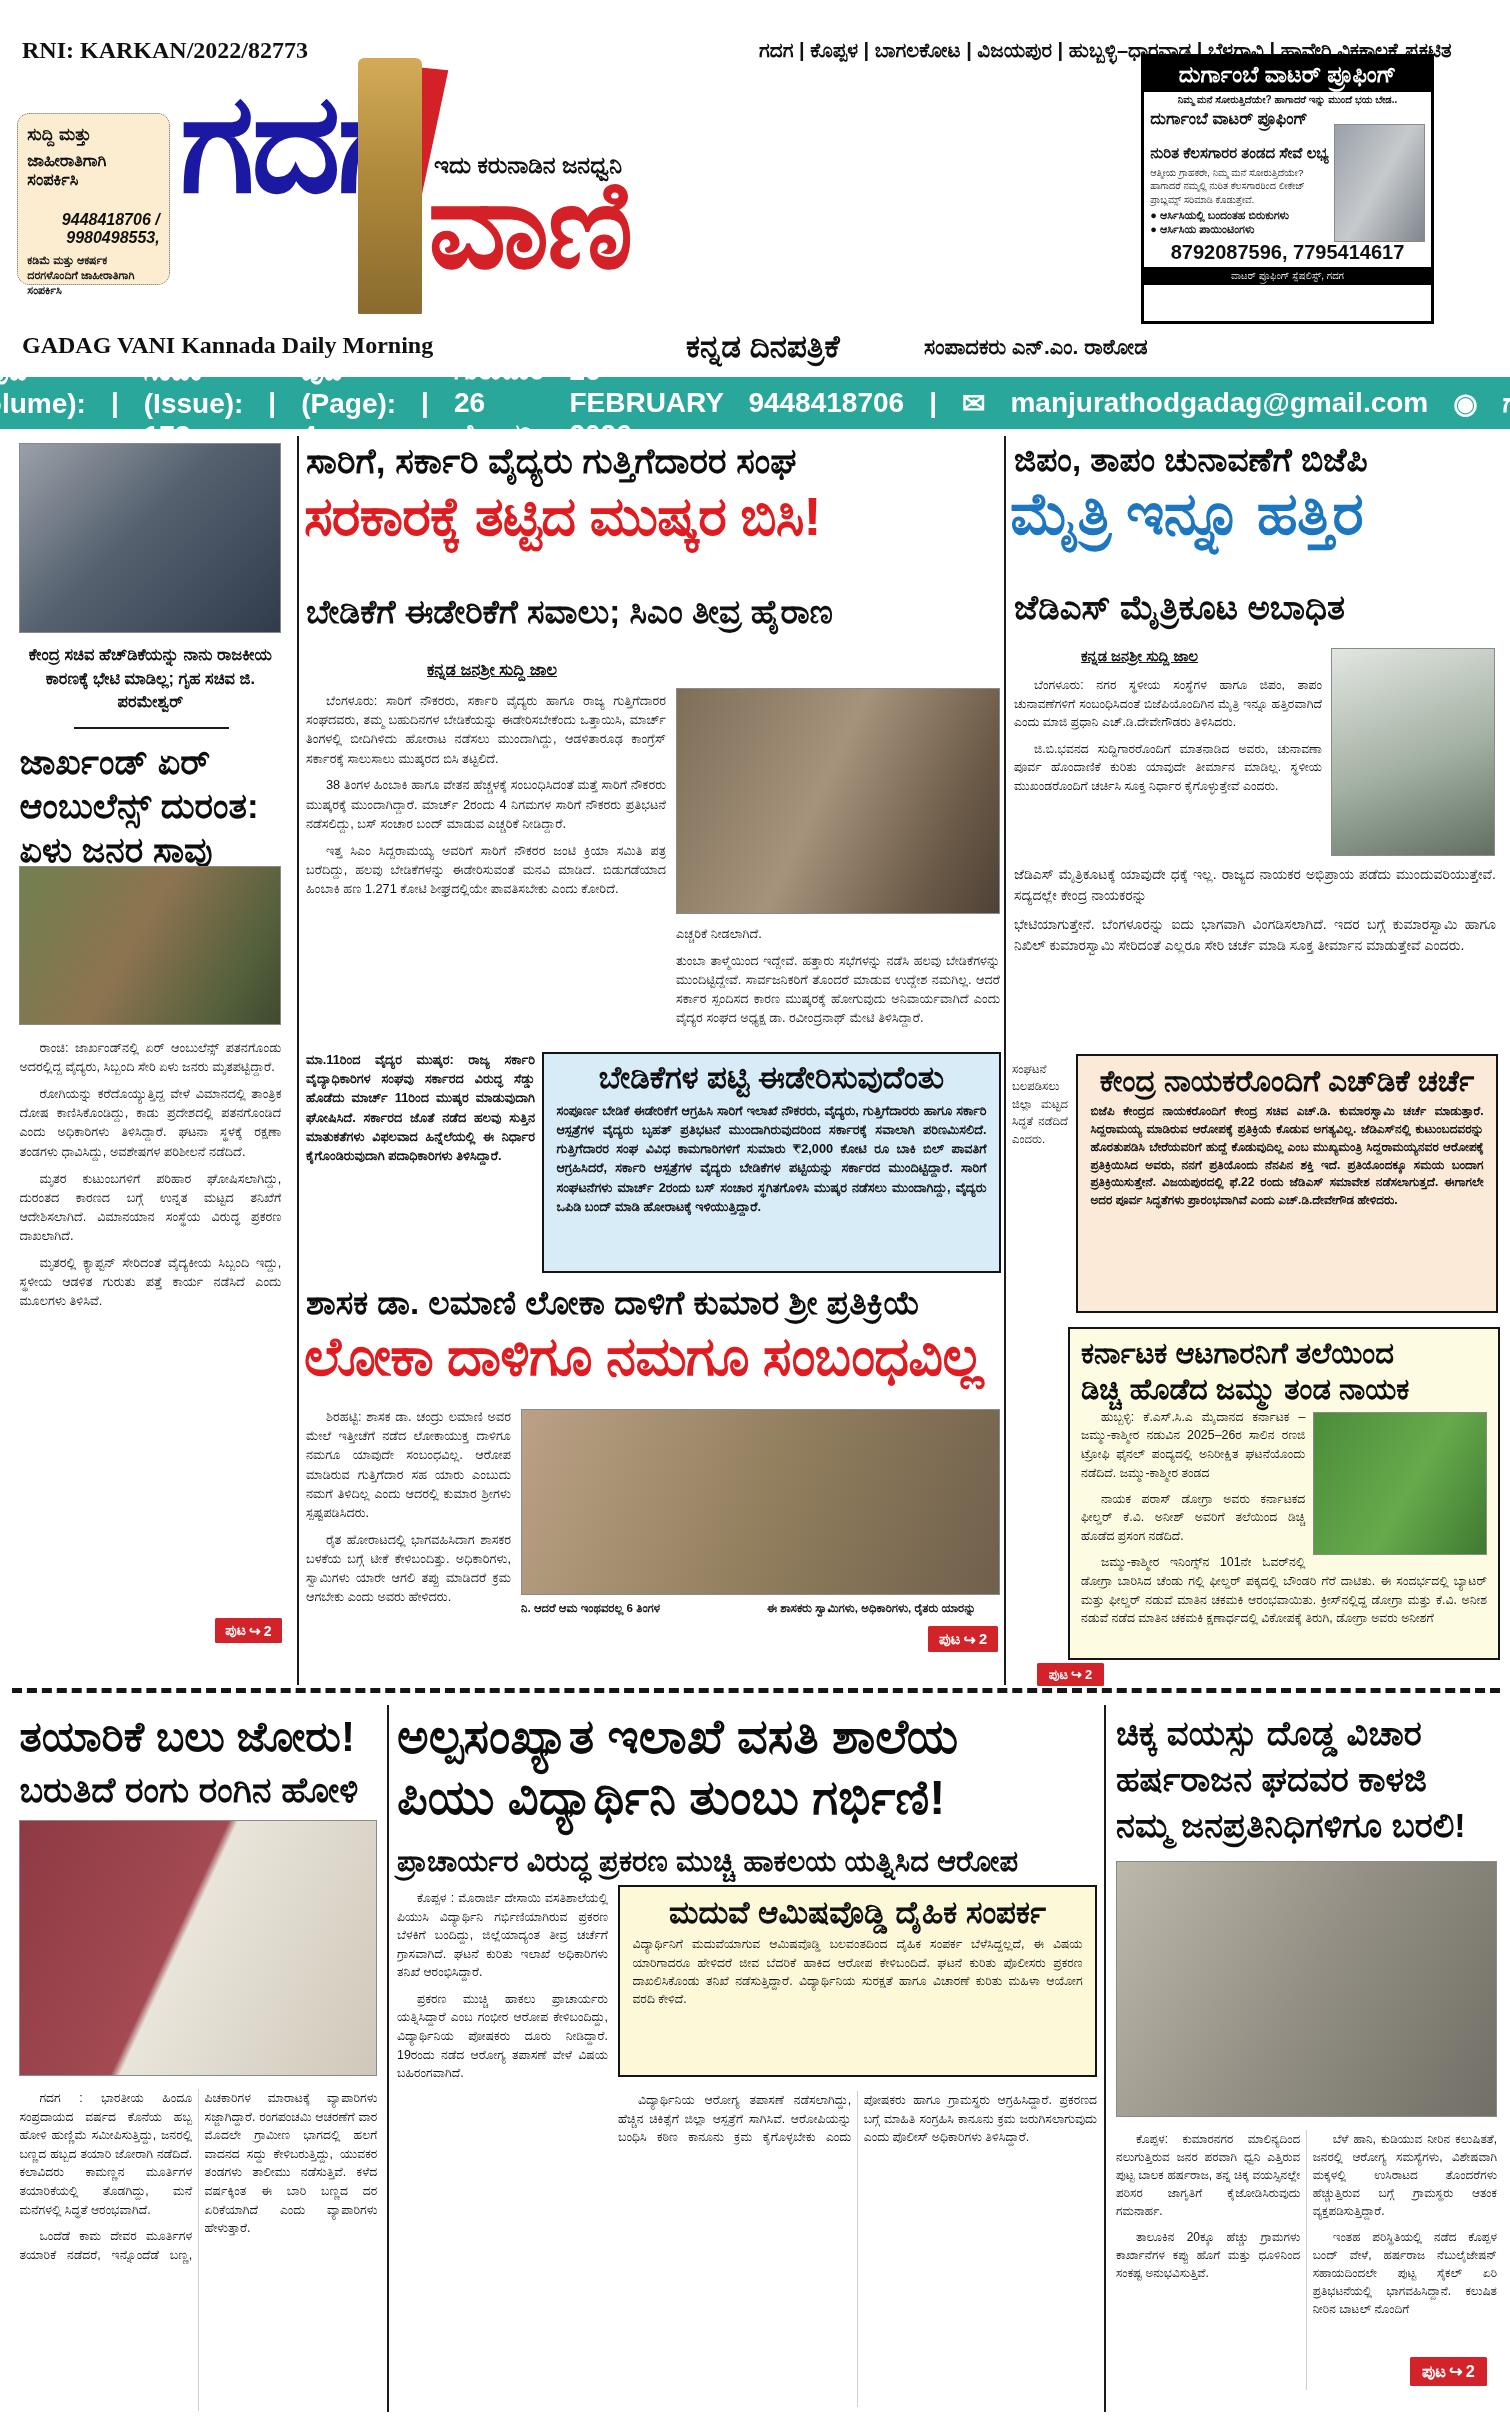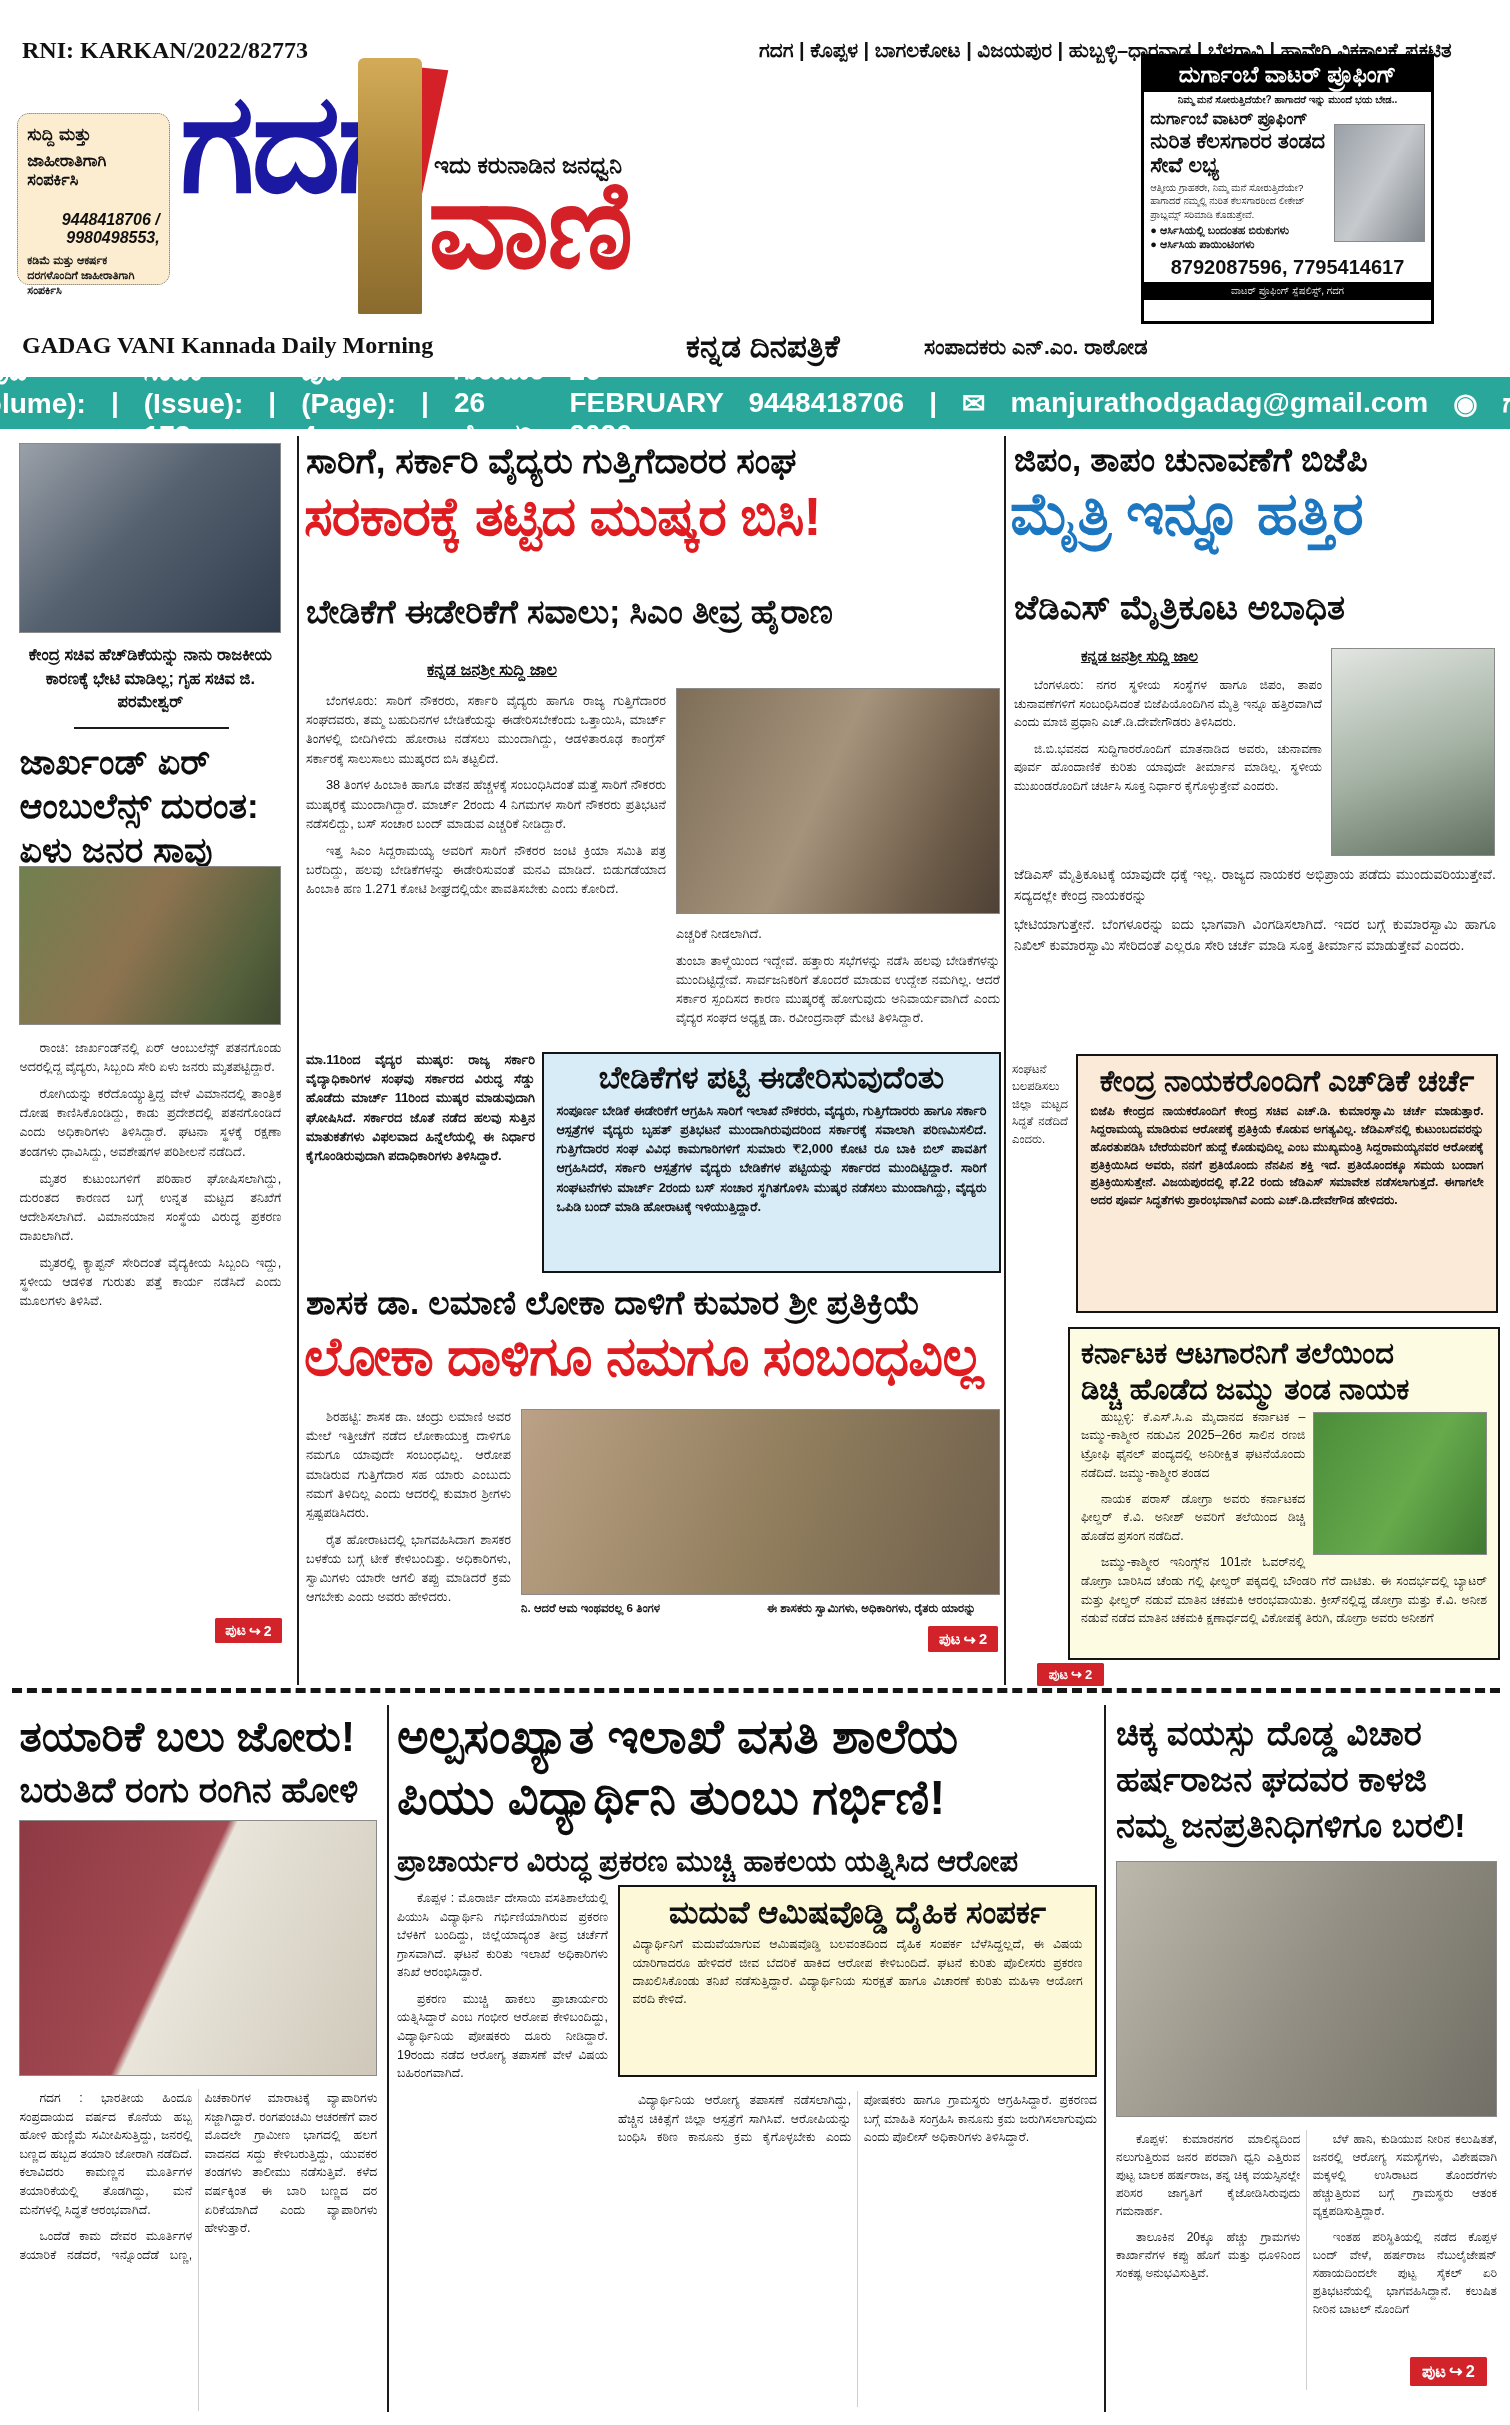--- a/index.html
+++ b/index.html
@@ -71,21 +71,21 @@
   <div class="abs b" style="left:686px;top:329px;font-size:31px;">ಕನ್ನಡ ದಿನಪತ್ರಿಕೆ</div>
   <div class="abs b ser" style="left:22px;top:332px;font-size:24px;">GADAG VANI Kannada Daily Morning</div>
   <div class="abs b" style="left:924px;top:335px;font-size:21px;">ಸಂಪಾದಕರು ಎನ್.ಎಂ. ರಾಠೋಡ</div>
 
   <div class="abs" style="left:1141px;top:54px;width:293px;height:270px;border:3.1px solid #000;background:#fff;box-sizing:border-box;">
     <div class="adtitle ctr b" style="font-size:22.5px;padding:4.6px 0;">ದುರ್ಗಾಂಬೆ ವಾಟರ್ ಪ್ರೂಫಿಂಗ್</div>
     <div class="ctr b" style="font-size:10px;padding:2.3px 3.1px;">ನಿಮ್ಮ ಮನೆ ಸೋರುತ್ತಿದೆಯೇ? ಹಾಗಾದರೆ ಇನ್ನು ಮುಂದೆ ಭಯ ಬೇಡ..</div>
     <div class="abs photo ph-water" style="right:6.2px;top:67px;width:91px;height:118px;"></div>
     <div style="width:182px;padding-left:6.2px;">
       <div class="b" style="font-size:16.3px;">ದುರ್ಗಾಂಬೆ ವಾಟರ್ ಪ್ರೂಫಿಂಗ್</div>
-      <div class="b" style="font-size:21px;margin-top:1px;">ನುರಿತ ಕೆಲಸಗಾರರ ತಂಡದ ಸೇವೆ ಲಭ್ಯ</div>
+      <div class="b" style="font-size:15px;margin-top:16px;">ನುರಿತ ಕೆಲಸಗಾರರ ತಂಡದ ಸೇವೆ ಲಭ್ಯ</div>
       <div style="font-size:9.7px;margin-top:4.6px;line-height:1.35;">ಆತ್ಮೀಯ ಗ್ರಾಹಕರೇ, ನಿಮ್ಮ ಮನೆ ಸೋರುತ್ತಿದೆಯೇ? ಹಾಗಾದರೆ ನಮ್ಮಲ್ಲಿ ನುರಿತ ಕೆಲಸಗಾರರಿಂದ ಲೀಕೇಜ್ ಪ್ರಾಬ್ಲಮ್ಸ್ ಸರಿಮಾಡಿ ಕೊಡುತ್ತೇವೆ.</div>
     </div>
     <div class="b" style="font-size:11px;padding:3.1px 0 0 6.2px;">● <span>ಆರ್ಸಿಸಿಯಲ್ಲಿ ಬಂದಂತಹ ಬಿರುಕುಗಳು</span></div>
     <div class="b" style="font-size:11px;padding:1.5px 0 0 6.2px;">● <span>ಆರ್ಸಿಸಿಯ ಪಾಯಿಂಟಿಂಗಳು</span></div>
     <div class="ctr b" style="font-size:20px;margin-top:4.6px;">8792087596, 7795414617</div>
     <div class="stripe ctr" style="font-size:10px;padding:3.1px 0;margin-top:3.1px;">ವಾಟರ್ ಪ್ರೂಫಿಂಗ್ ಸ್ಪೆಷಲಿಸ್ಟ್, ಗದಗ</div>
   </div>
 
   <div class="abs teal" style="left:0;top:377px;width:1510px;height:52px;display:flex;align-items:center;justify-content:center;gap:25px;font-size:28px;font-weight:bold;">
     <span>ಸಂಪುಟ (Volume): 4</span>

